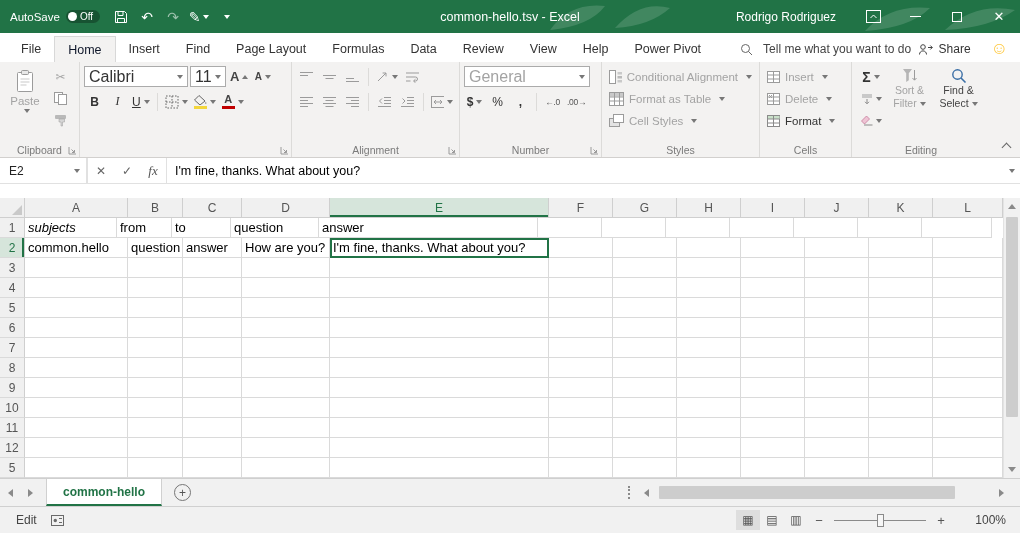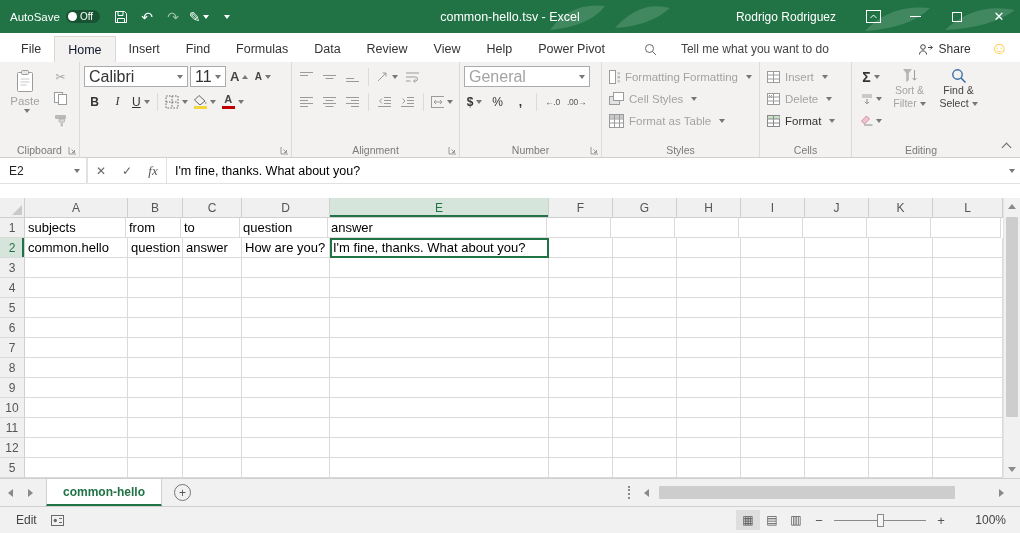--- a/index.html
+++ b/index.html
@@ -22,21 +22,21 @@
   .tb-user{font-size:12px;margin-right:16px}
   .winbtn{width:42px;height:100%;display:flex;align-items:center;justify-content:center;font-size:13px}
   .maxbox{width:10px;height:10px;border:1px solid #fff;display:inline-block}
   .minbar{width:11px;height:1px;background:#fff;display:inline-block}
 
   
   .tabrow{position:absolute;top:33px;left:0;width:100%;height:29px;background:#fff;display:flex;align-items:flex-end;z-index:4}
   #tab-list{display:flex;align-items:flex-end;padding-left:8px}
   .tab{padding:0 13px;height:26px;line-height:26px;font-size:12.5px;color:#333;white-space:nowrap}
   .tab.active{background:#f3f2f1;color:#0f172a;border:1px solid #d8d8d8;border-bottom:none}
-  .tellme{display:flex;align-items:center;gap:24px;margin-left:26px;height:26px;color:#444;white-space:nowrap}
+  .tellme{display:flex;align-items:center;gap:10px;margin-left:26px;height:26px;color:#444;white-space:nowrap}
   .tabrow .spacer{flex:1}
   .share{display:flex;align-items:center;gap:6px;height:26px;color:#333;margin-right:20px;white-space:nowrap}
   .smiley{font-size:17px;color:#ffc83d;margin-right:12px;line-height:26px}
 
   
   .ribbon{position:absolute;top:62px;left:0;width:100%;height:96px;background:#f3f2f1;border-bottom:1px solid #d2d0ce;display:flex;z-index:3}
   .rgroup{position:relative;border-right:1px solid #dcdbd9;padding:4px 4px 15px;flex:none}
   .glabel{position:absolute;bottom:1px;left:0;right:0;text-align:center;font-size:10.5px;color:#7a7a7a;white-space:nowrap}
   .launcher{position:absolute;right:2px;bottom:2px;line-height:0}
   .grow-row{display:flex;align-items:center;gap:2px}
@@ -176,20 +176,21 @@
         </span>
     </div>
   </div>
 
   <div class="tabrow">
     <div id="tab-list">
         <div class="tab">File</div>
         <div class="tab active">Home</div>
         <div class="tab">Insert</div>
         <div class="tab">Find</div>
+        <div class="tab">Page Layout</div>
         <div class="tab">Formulas</div>
         <div class="tab">Data</div>
         <div class="tab">Review</div>
         <div class="tab">View</div>
         <div class="tab">Help</div>
         <div class="tab">Power Pivot</div>
       </div>
     <div class="tellme">
       <svg width="13" height="13">
           <circle cx="5.5" cy="5.5" r="4" fill="none" stroke="#666"></circle>
@@ -418,38 +419,38 @@
     </div>
 
     <div class="rgroup" style="width:158px">
       <div class="stylebtn dis">
         <svg width="15" height="14">
             <rect x="0.5" y="0.5" width="6" height="13" fill="#fff" stroke="#9b9b9b"></rect>
             <rect x="8.5" y="2" width="6" height="2.5" fill="#c9c9c9"></rect>
             <rect x="8.5" y="6" width="6" height="2.5" fill="#b9b9b9"></rect>
             <rect x="8.5" y="10" width="6" height="2.5" fill="#c9c9c9"></rect>
           </svg>
-        <span>Formatting Formatting</span>
-          <span class="caret"></span>
-      </div>
-      <div class="stylebtn dis">
-        <svg width="15" height="14">
-            <rect x="0.5" y="4.5" width="10" height="8" fill="#e3e3e3" stroke="#9b9b9b"></rect>
-            <rect x="4.5" y="0.5" width="10" height="8" fill="#fff" stroke="#9b9b9b"></rect>
-          </svg>
-        <span>Cell Styles</span>
+        <span>Conditional Alignment</span>
           <span class="caret"></span>
       </div>
       <div class="stylebtn dis">
         <svg width="15" height="14">
             <rect x="0.5" y="0.5" width="14" height="13" fill="#fff" stroke="#9b9b9b"></rect>
             <rect x="1" y="1" width="13" height="3.5" fill="#c9c9c9"></rect>
             <path d="M0.5 5h14M0.5 9h14M5.5 0.5v13M10.5 0.5v13" stroke="#9b9b9b"></path>
           </svg>
         <span>Format as Table</span>
+          <span class="caret"></span>
+      </div>
+      <div class="stylebtn dis">
+        <svg width="15" height="14">
+            <rect x="0.5" y="4.5" width="10" height="8" fill="#e3e3e3" stroke="#9b9b9b"></rect>
+            <rect x="4.5" y="0.5" width="10" height="8" fill="#fff" stroke="#9b9b9b"></rect>
+          </svg>
+        <span>Cell Styles</span>
           <span class="caret"></span>
       </div>
       <span class="glabel">Styles</span>
     </div>
 
     <div class="rgroup" style="width:92px">
       <div class="cellbtn dis">
         <svg width="13" height="12">
             <rect x="0.5" y="0.5" width="12" height="11" fill="#fff" stroke="#9b9b9b"></rect>
             <path d="M0.5 4h12M0.5 8h12M6.5 0.5v11" stroke="#9b9b9b"></path>
@@ -552,21 +553,21 @@
         <div class="col-hdr" style="width: 64px;">G</div>
         <div class="col-hdr" style="width: 64px;">H</div>
         <div class="col-hdr" style="width: 64px;">I</div>
         <div class="col-hdr" style="width: 64px;">J</div>
         <div class="col-hdr" style="width: 64px;">K</div>
         <div class="col-hdr" style="width: 70px;">L</div>
       </div>
     <div id="grid-rows">
         <div class="grid-row">
           <div class="row-hdr">1</div>
-          <div class="cell" style="width: 101px;">subjects</div>
+          <div class="cell" style="width: 92px; font-style: italic;">subjects</div>
           <div class="cell" style="width: 55px;">from</div>
           <div class="cell" style="width: 59px;">to</div>
           <div class="cell" style="width: 88px;">question</div>
           <div class="cell" style="width: 219px;">answer</div>
           <div class="cell" style="width: 64px;"></div>
           <div class="cell" style="width: 64px;"></div>
           <div class="cell" style="width: 64px;"></div>
           <div class="cell" style="width: 64px;"></div>
           <div class="cell" style="width: 64px;"></div>
           <div class="cell" style="width: 64px;"></div>

